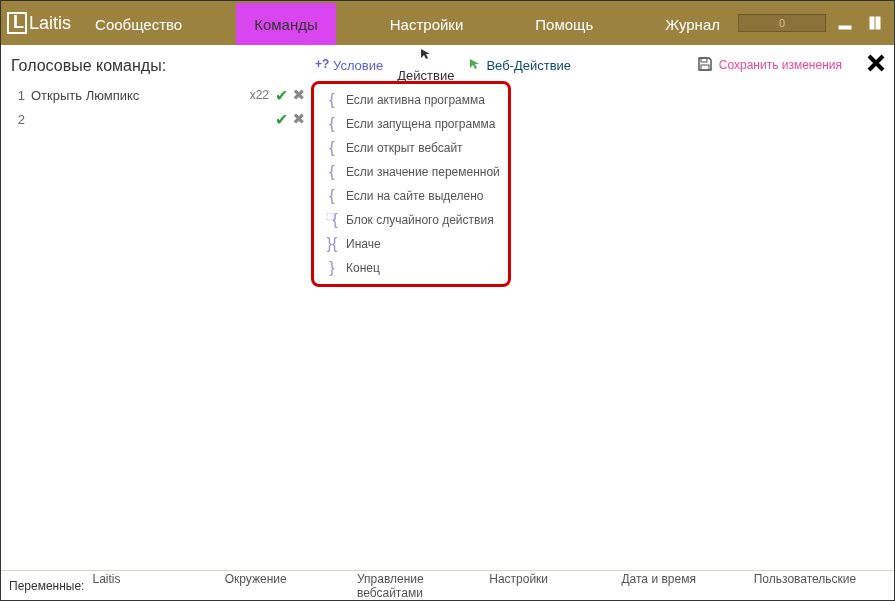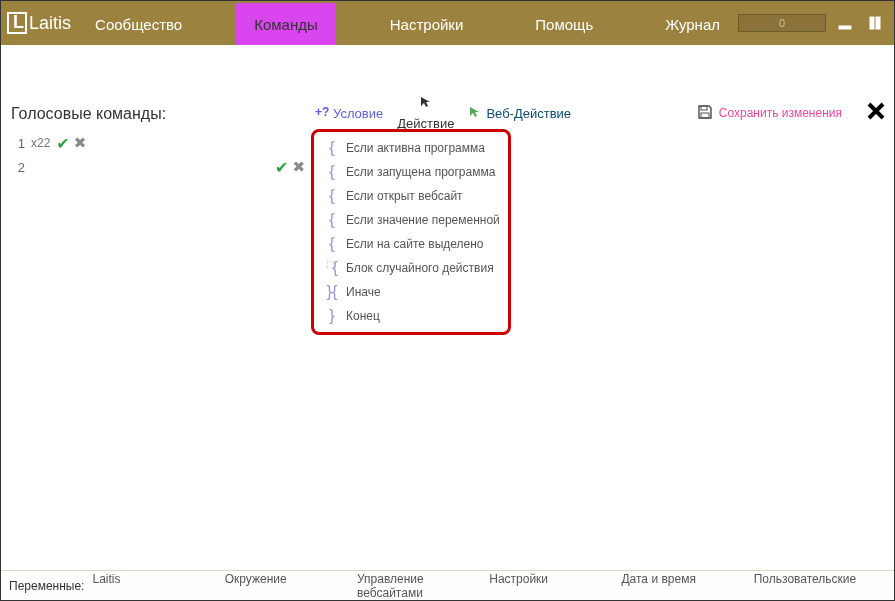--- a/index.html
+++ b/index.html
@@ -10,21 +10,21 @@
     .logo-box { display: inline-flex; align-items: center; }
     .logo-l { display: inline-block; border: 2px solid #fff; width: 20px; height: 22px; position: relative; margin-right: 2px; }
     .logo-l::after { content: "L"; color: #fff; font-weight: bold; position: absolute; left: 4px; top: -2px; font-size: 18px; }
     .tabs { display: flex; align-items: flex-end; height: 100%; gap: 36px; }
     .tab { padding: 0 18px; height: 42px; display: flex; align-items: center; color: #fff; font-size: 15px; cursor: pointer; }
     .tab.active { background: #d946ef; color: #333; border-radius: 2px 2px 0 0; }
     .titlebar-right { margin-left: auto; display: flex; align-items: center; gap: 8px; }
     .progress { width: 88px; height: 18px; background: #8a7238; border: 1px solid #6f5b2a; display: flex; align-items: center; justify-content: center; color: #cfc29a; font-size: 11px; }
     .winbtn { width: 22px; height: 22px; display: flex; align-items: center; justify-content: center; cursor: pointer; }
     .winbtn svg { stroke: #fff; fill: #fff; }
-    .content { flex: 1; display: flex; background: #fff; position: relative; overflow: hidden; margin-top: 48px; }
+    .content { flex: 1; display: flex; background: #fff; position: relative; overflow: hidden; }
     .left { width: 306px; border-right: none; padding: 8px 0 0 8px; }
     .left h3 { font-weight: normal; font-size: 16px; color: #333; padding: 4px 0 8px 2px; }
     .cmdrow { display: flex; align-items: center; height: 24px; font-size: 13px; color: #444; }
     .cmdrow .idx { width: 16px; text-align: right; margin-right: 6px; color: #666; }
     .cmdrow .name { flex: 1; }
     .cmdrow .count { color: #737373; font-size: 12px; margin-right: 4px; }
     .cmdrow .ic { margin: 0 2px; cursor: pointer; }
     .right { flex: 1; padding: 6px 8px; position: relative; }
     .toolbar { display: flex; align-items: center; gap: 14px; height: 28px; }
     .tbtn { display: flex; align-items: center; gap: 4px; font-size: 13px; cursor: pointer; }
@@ -77,20 +77,21 @@
       </div>
     </div>
   </div>
 
   <div class="content">
     <div class="left">
       <h3>Голосовые команды:</h3>
       <div id="cmdlist">
           <div class="cmdrow">
             <span class="idx">1</span>
+            <span class="name">Открыть Люмпикс</span>
             <span class="count">x22</span>
             <span class="ic check">✔</span>
             <span class="ic xmark">✖</span>
           </div>
           <div class="cmdrow">
             <span class="idx">2</span>
             <span class="name"></span>
             <span class="count"></span>
             <span class="ic check">✔</span>
             <span class="ic xmark">✖</span>

